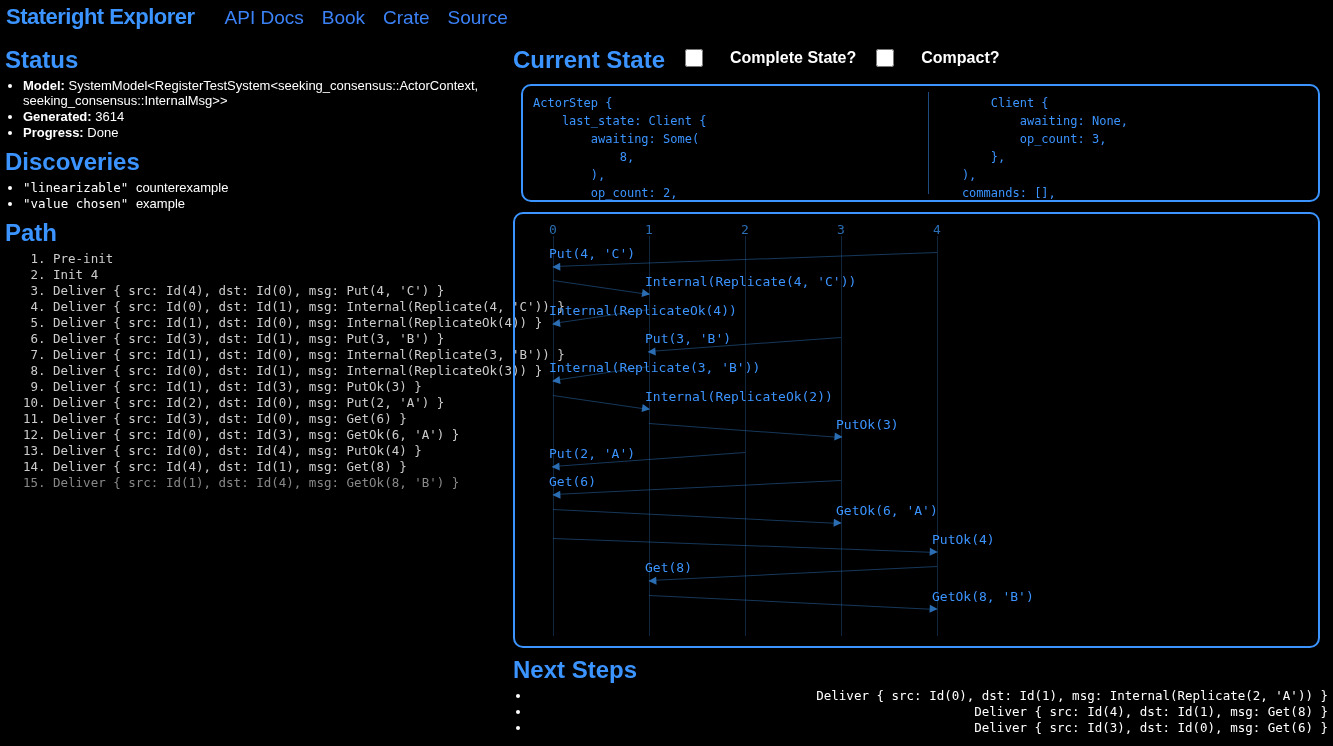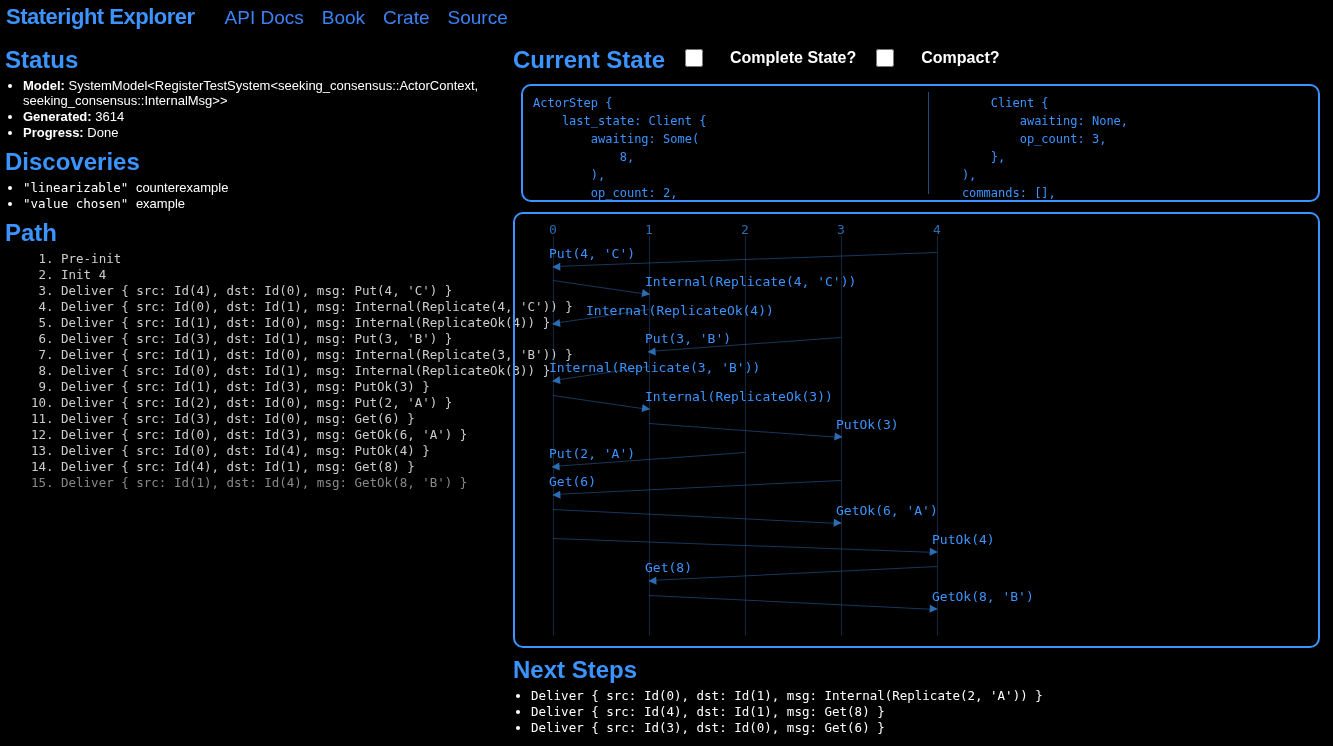--- a/index.html
+++ b/index.html
@@ -79,21 +79,21 @@
   }
   ul.disc li a { color: #fff; text-decoration: none; }
   ol.path {
     margin: 2px 0 0 0;
     padding: 0 0 0 40px;
     list-style: decimal;
     font-family: "Menlo", "Consolas", monospace;
     font-size: 12.5px;
   }
   ol.path li {
-    margin: 1px 16px;
+    margin: 1px 8px;
     color: #ccc;
     white-space: nowrap;
   }
   ol.path li.cur { color: #888; }
   .statebox {
     border: 2px solid #3b94ff;
     border-radius: 10px;
     margin: 6px 8px 10px 8px;
     height: 118px;
     position: relative;
@@ -157,21 +157,21 @@
     color: #3b94ff;
     white-space: nowrap;
   }
   ul.next {
     margin: 4px 0 0 18px;
     padding: 0;
     list-style: disc;
     font-family: "Menlo", "Consolas", monospace;
     font-size: 12.5px;
   }
-  ul.next li { margin: 1px 0; }
+  ul.next li { margin: 1px 0; text-align: right; }
   ul.next li a { color: #fff; text-decoration: none; }
 </style>
 </head>
 <body>
 
 <div class="header">
   <div class="title">Stateright Explorer</div>
   <nav id="nav-links"><a class="nav-link" href="#">API Docs</a><a class="nav-link" href="#">Book</a><a class="nav-link" href="#">Crate</a><a class="nav-link" href="#">Source</a></nav>
 </div>
 
@@ -260,27 +260,27 @@
         <div class="lane-line" style="left: 230px;"></div>
         <div class="lane-num" style="left: 322px;">3</div>
         <div class="lane-line" style="left: 326px;"></div>
         <div class="lane-num" style="left: 418px;">4</div>
         <div class="lane-line" style="left: 422px;"></div>
         <div class="arrow" style="left: 422px; top: 38px; width: 384.255px; transform: rotate(177.912deg);"></div>
         <div class="msglabel" style="left: 34px; top: 32px;">Put(4, 'C')</div>
         <div class="arrow" style="left: 38px; top: 66px; width: 97.0155px; transform: rotate(8.29714deg);"></div>
         <div class="msglabel" style="left: 130px; top: 60px;">Internal(Replicate(4, 'C'))</div>
         <div class="arrow" style="left: 134px; top: 95px; width: 97.0155px; transform: rotate(171.703deg);"></div>
-        <div class="msglabel" style="left: 34px; top: 89px; margin-left: 37px;">Internal(ReplicateOk(4))</div>
+        <div class="msglabel" style="left: 34px; top: 89px;">Internal(ReplicateOk(4))</div>
         <div class="arrow" style="left: 326px; top: 123px; width: 192.51px; transform: rotate(175.83deg);"></div>
         <div class="msglabel" style="left: 130px; top: 117px;">Put(3, 'B')</div>
         <div class="arrow" style="left: 134px; top: 152px; width: 97.0155px; transform: rotate(171.703deg);"></div>
         <div class="msglabel" style="left: 34px; top: 146px;">Internal(Replicate(3, 'B'))</div>
         <div class="arrow" style="left: 38px; top: 181px; width: 97.0155px; transform: rotate(8.29714deg);"></div>
-        <div class="msglabel" style="left: 130px; top: 175px;">Internal(ReplicateOk(3))</div>
+        <div class="msglabel" style="left: 130px; top: 175px;">Internal(ReplicateOk(2))</div>
         <div class="arrow" style="left: 134px; top: 209px; width: 192.51px; transform: rotate(4.17044deg);"></div>
         <div class="msglabel" style="left: 321px; top: 203px;">PutOk(3)</div>
         <div class="arrow" style="left: 230px; top: 238px; width: 192.51px; transform: rotate(175.83deg);"></div>
         <div class="msglabel" style="left: 34px; top: 232px;">Put(2, 'A')</div>
         <div class="arrow" style="left: 326px; top: 266px; width: 288.34px; transform: rotate(177.217deg);"></div>
         <div class="msglabel" style="left: 34px; top: 260px;">Get(6)</div>
         <div class="arrow" style="left: 38px; top: 295px; width: 288.34px; transform: rotate(2.78302deg);"></div>
         <div class="msglabel" style="left: 321px; top: 289px;">GetOk(6, 'A')</div>
         <div class="arrow" style="left: 38px; top: 324px; width: 384.255px; transform: rotate(2.08798deg);"></div>
         <div class="msglabel" style="left: 417px; top: 318px;">PutOk(4)</div>

